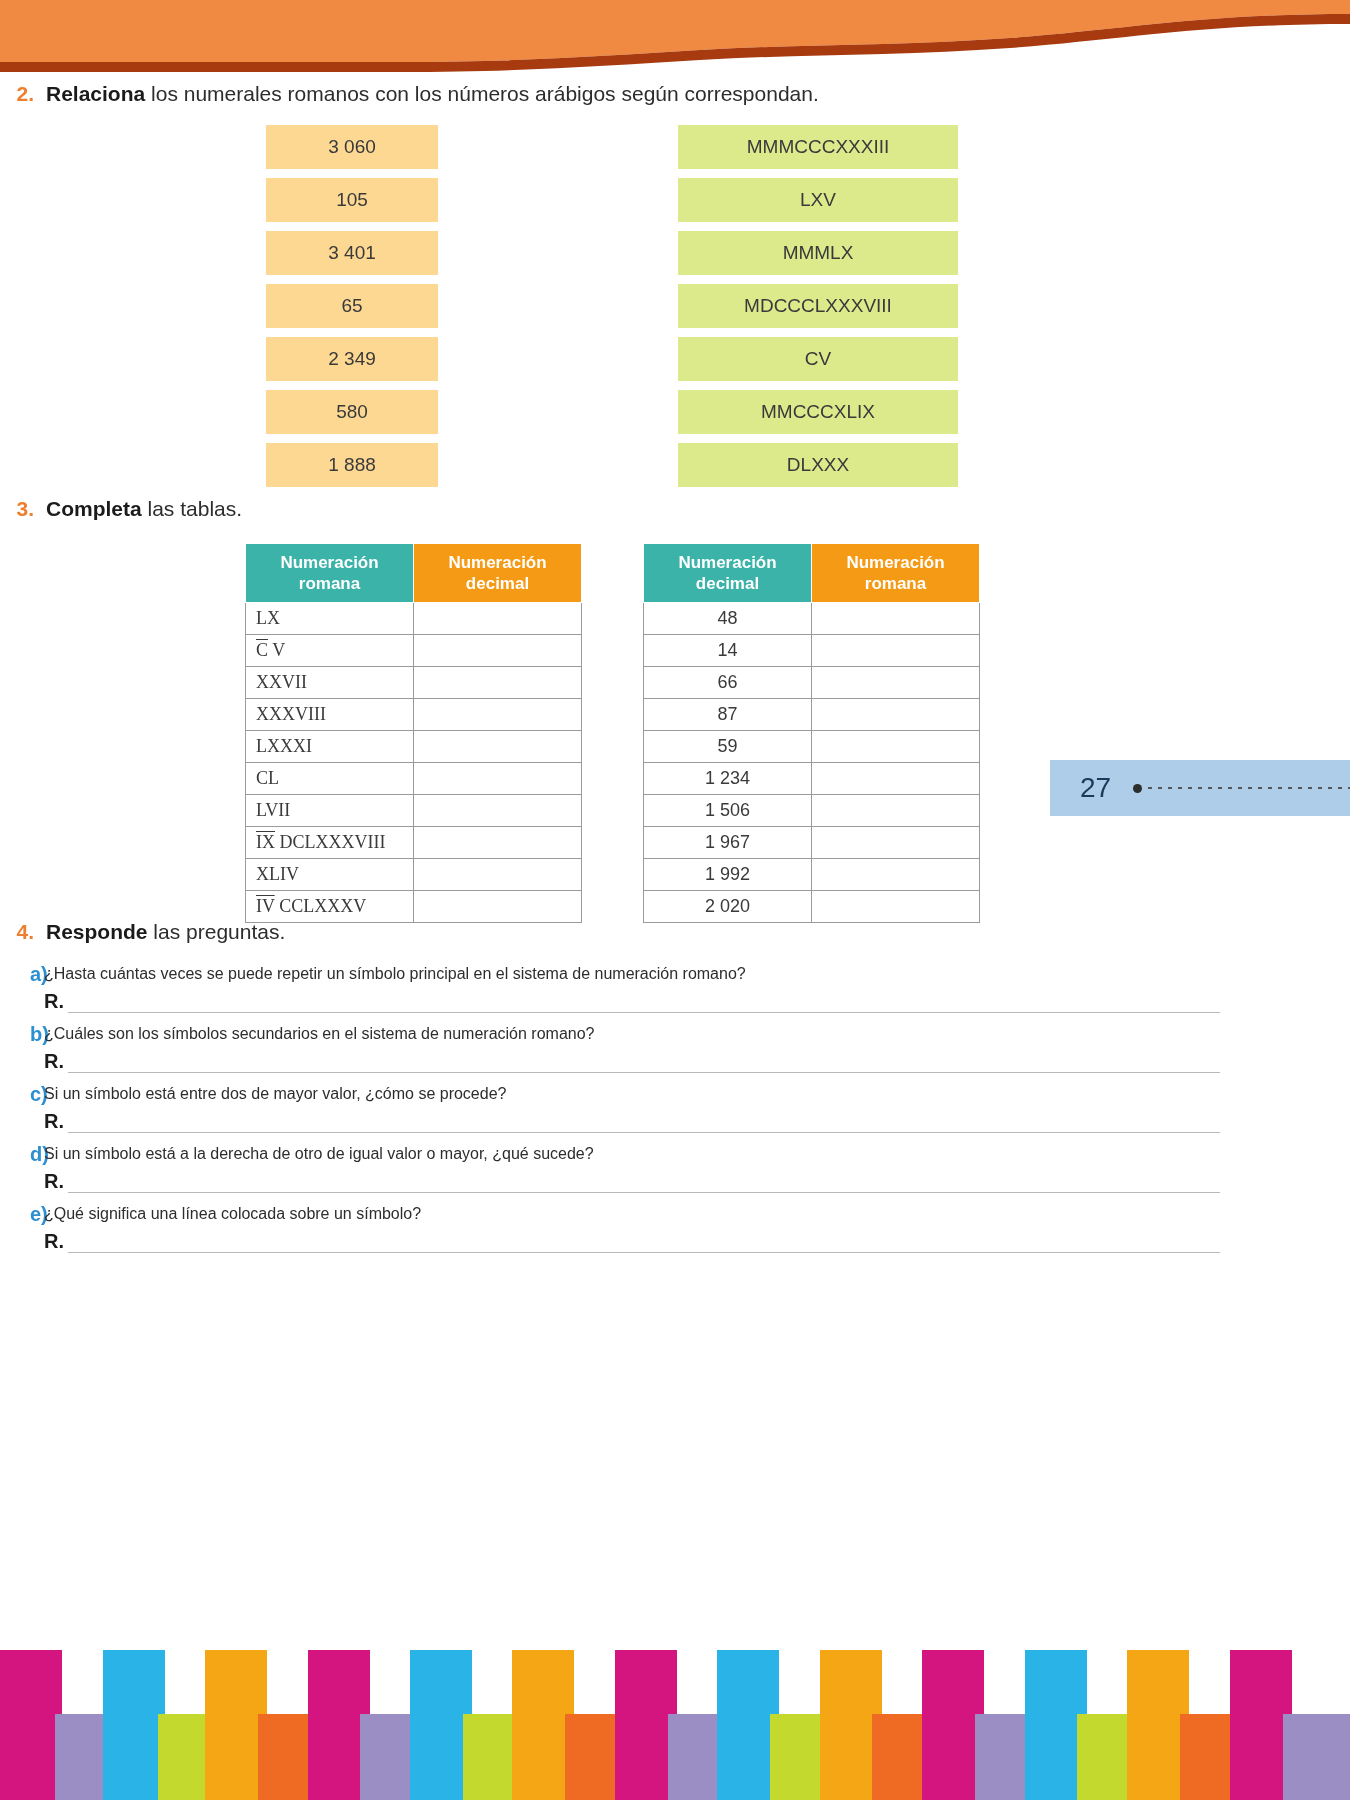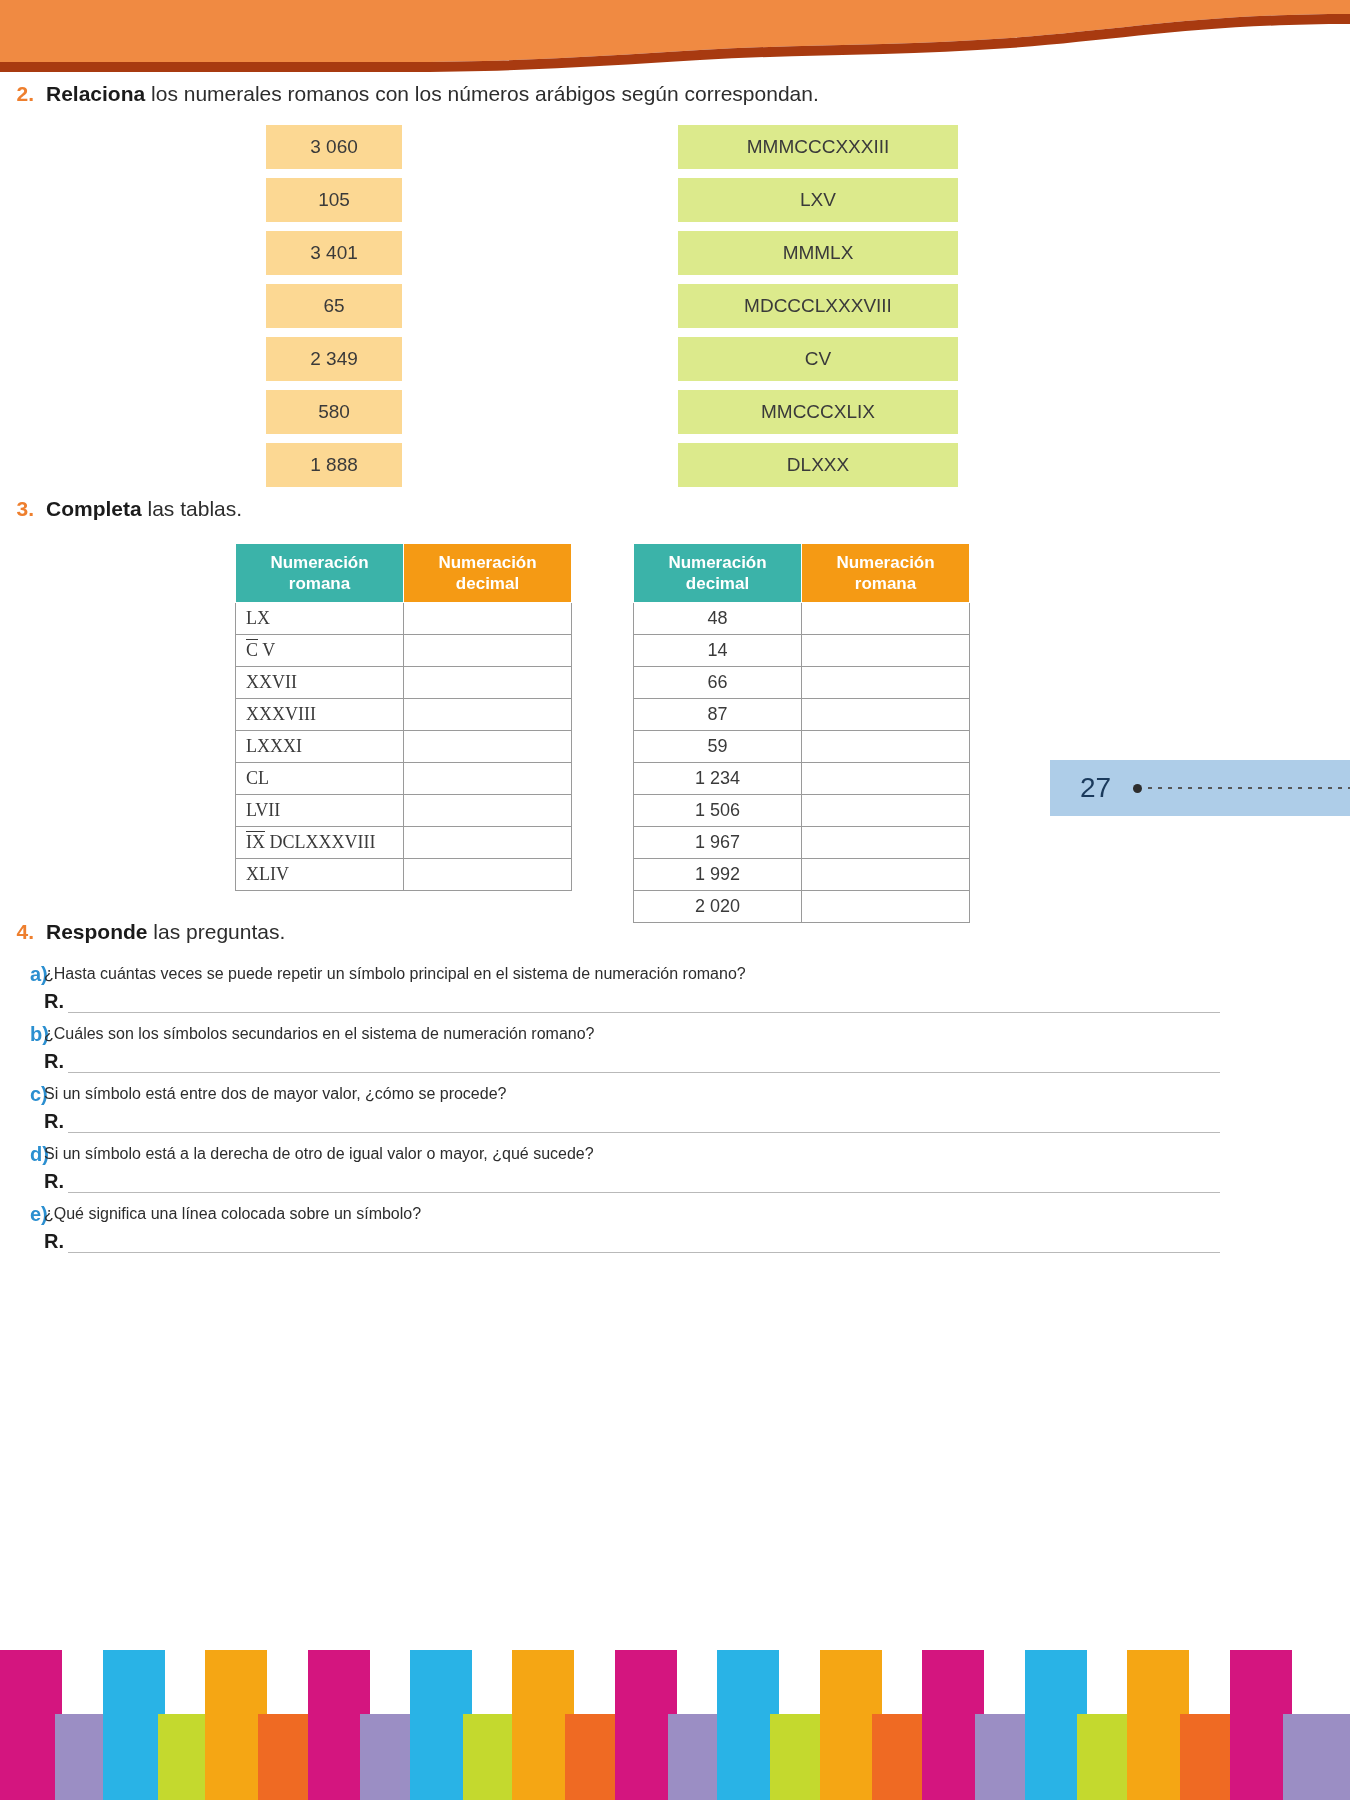--- a/index.html
+++ b/index.html
@@ -24,31 +24,31 @@
   .ex-num {
     color: #ee7f2e; font-weight: bold; font-size: 21px;
     width: 46px; text-align: right; flex: 0 0 46px; padding-right: 12px;
   }
   .ex-text { font-size: 21px; color: #2d2d2d; font-weight: 400; line-height: 1.3; }
   .ex-text b { font-weight: bold; color: #1b1b1b; margin-top: 8px; }
 
   
   .match-wrap { position: relative; height: 370px; margin-top: 18px; }
   .col { position: absolute; top: 0; }
-  .col-left { left: 266px; width: 136px; }
+  .col-left { left: 266px; width: 172px; }
   .col-right { left: 678px; width: 280px; }
   .mbox {
     height: 44px; line-height: 44px; text-align: center;
     font-size: 19px; color: #3a3a3a; margin-bottom: 9px;
   }
   .mbox-left { background: #fcd893; }
   .mbox-right { background: #dcea8c; }
 
   
-  .tables-wrap { position: relative; height: 375px; margin-top: 20px; }
+  .tables-wrap { position: relative; height: 375px; margin-top: 20px; margin-left: 10px; }
   .tbl { position: absolute; top: 0; border-collapse: collapse; }
   .tbl-left { left: 235px; }
   .tbl-right { left: 633px; }
   .tbl th {
     font-size: 17px; font-weight: bold; color: #ffffff;
     padding: 8px 4px; line-height: 1.25; text-align: center;
     border: 1px solid #ffffff;
   }
   .th-teal { background: #3bb3a9; }
   .th-orange { background: #f59a14; }
@@ -184,20 +184,24 @@
             <tr>
                 <td class="c1">LVII</td>
                 <td class="c2"></td>
               </tr>
             <tr>
                 <td class="c1"><span class="ovl">IX</span><span> DCLXXXVIII</span></td>
                 <td class="c2"></td>
               </tr>
             <tr>
                 <td class="c1">XLIV</td>
+                <td class="c2"></td>
+              </tr>
+            <tr>
+                <td class="c1"><span class="ovl">IV</span><span>  CCLXXXV</span></td>
                 <td class="c2"></td>
               </tr>
           </tbody>
         </table>
 
         <table class="tbl tbl-right">
           <thead>
             <tr>
               <th class="th-teal">Numeración decimal</th>
               <th class="th-orange">Numeración romana</th>

